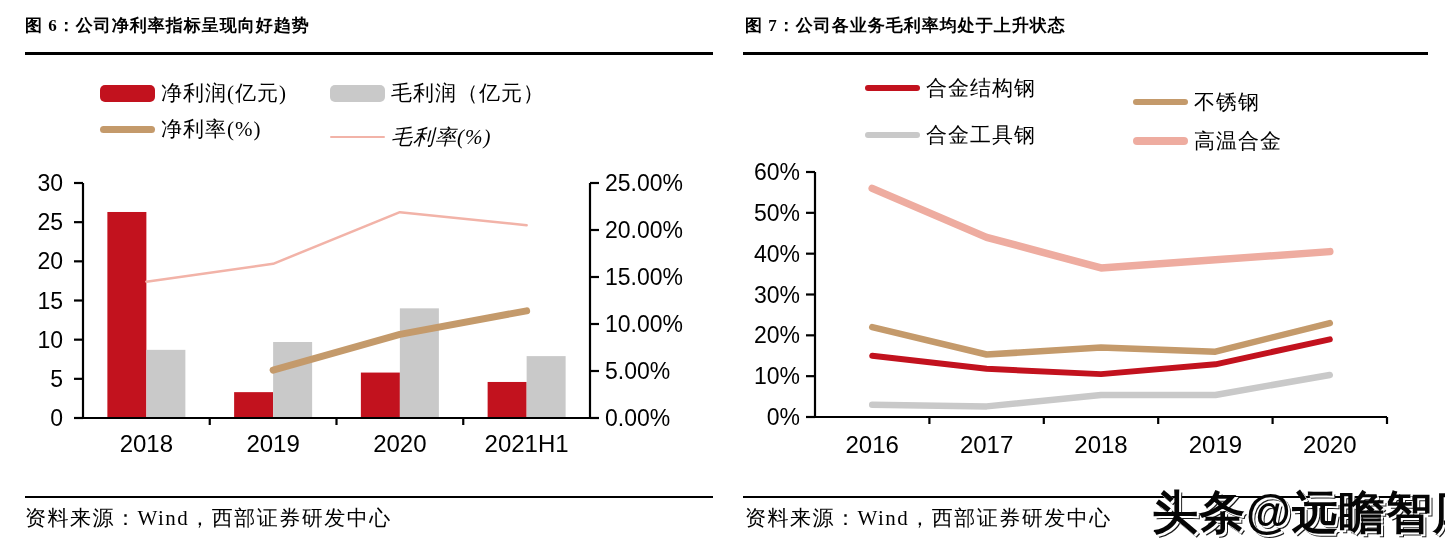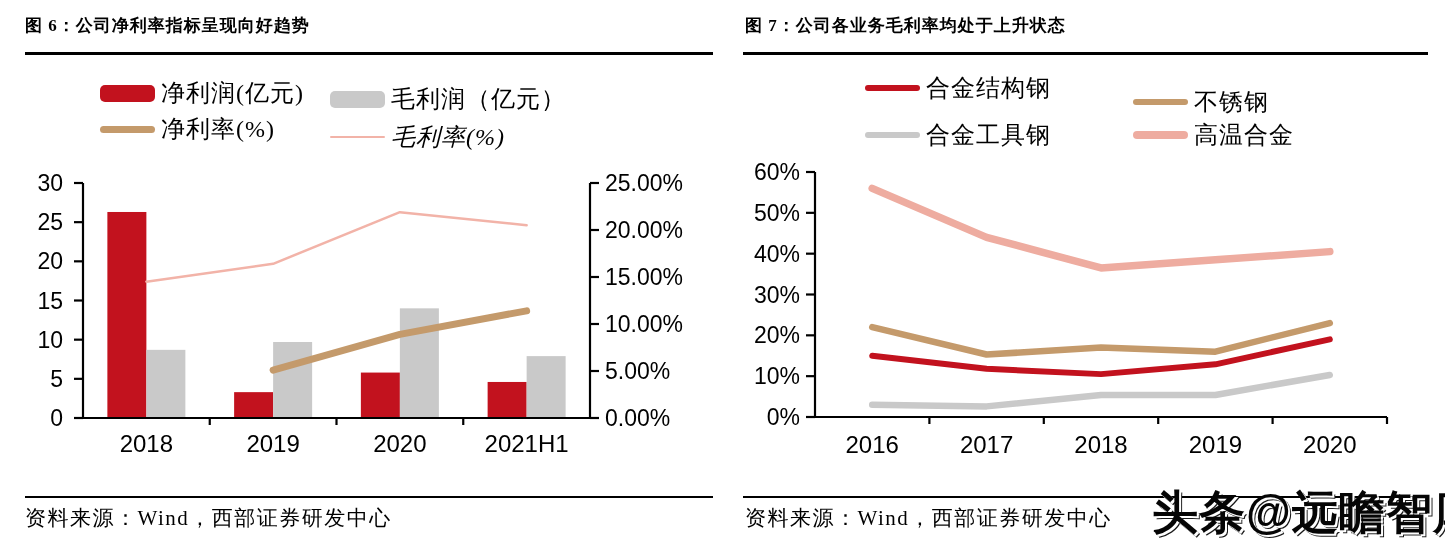--- a/index.html
+++ b/index.html
@@ -9,21 +9,21 @@
          font-weight:bold;font-size:17px;color:#000;letter-spacing:1px;white-space:nowrap;}
   .rule{position:absolute;background:#000;height:3px;}
   .rule.footer{height:2px;}
   .legend-item{position:absolute;display:flex;align-items:center;height:26px;gap:6px;}
   .swatch{display:inline-block;width:55px;flex:0 0 55px;background:#ccc;}
   .swatch.bar{height:17px;border-radius:5px;}
   .swatch.line-thick{height:7px;border-radius:4px;}
   .swatch.line-mid{height:6px;border-radius:3px;}
   .swatch.line-thin{height:2.5px;border-radius:1px;}
   .swatch.line-fat{height:8px;border-radius:4px;}
-  .legend-label{font-family:"Liberation Serif","DejaVu Serif",serif;font-size:24px;color:#000;
+  .legend-label{font-family:"Liberation Serif","DejaVu Serif",serif;font-size:21px;color:#000;
                 letter-spacing:1px;white-space:nowrap;}
   .chart-svg{position:absolute;}
   svg text{font-family:"Liberation Sans","DejaVu Sans",sans-serif;fill:#000;}
   .source{position:absolute;font-family:"Liberation Serif","DejaVu Serif",serif;font-size:21px;
           color:#000;letter-spacing:1.5px;white-space:nowrap;}
   .source .src-label{font-weight:normal;}
   .watermark{position:absolute;font-family:"Liberation Sans","DejaVu Sans",sans-serif;
              font-weight:800;font-size:46px;color:#050505;letter-spacing:1px;white-space:nowrap;
              text-shadow:2px 2px 0 #ffffff, 3px 3px 0 #1a1a1a;}
 </style>
@@ -32,21 +32,21 @@
 
 <div class="page">
 
   <h2 class="title" style="left:25px;top:14px;">图 6：公司净利率指标呈现向好趋势</h2>
   <div class="rule" style="left:25px;top:52px;width:688px;"></div>
 
   <div class="legend-item" style="left:100px;top:80px;">
     <span class="swatch bar" style="background: rgb(194, 18, 30);"></span>
     <span class="legend-label">净利润(亿元)</span>
   </div>
-  <div class="legend-item" style="left:330px;top:86px;">
+  <div class="legend-item" style="left:330px;top:80px;">
     <span class="swatch bar" style="background: rgb(201, 201, 201);"></span>
     <span class="legend-label">毛利润（亿元）</span>
   </div>
   <div class="legend-item" style="left:100px;top:116px;">
     <span class="swatch line-thick" style="background: rgb(196, 154, 107);"></span>
     <span class="legend-label">净利率(%)</span>
   </div>
   <div class="legend-item" style="left:330px;top:124px;font-style:italic;">
     <span class="swatch line-thin" style="background: rgb(242, 179, 168);"></span>
     <span class="legend-label">毛利率(%)</span>
@@ -114,21 +114,21 @@
     <span class="legend-label">合金结构钢</span>
   </div>
   <div class="legend-item" style="left:1133px;top:89px;">
     <span class="swatch line-mid" style="background: rgb(196, 154, 107);"></span>
     <span class="legend-label">不锈钢</span>
   </div>
   <div class="legend-item" style="left:865px;top:122px;">
     <span class="swatch line-mid" style="background: rgb(201, 201, 201);"></span>
     <span class="legend-label">合金工具钢</span>
   </div>
-  <div class="legend-item" style="left:1133px;top:122px;">
+  <div class="legend-item" style="left:1133px;top:128px;">
     <span class="swatch line-fat" style="background: rgb(238, 172, 160);"></span>
     <span class="legend-label">高温合金</span>
   </div>
 
   <svg id="chart2-svg" class="chart-svg" style="left:725px;top:150px;" width="720" height="330" viewBox="0 0 720 330">
       <polyline points="147.2,38.33333333333334 261.6,87.33333333333334 376,117.95833333333334 490.40000000000003,109.79166666666666 604.8000000000001,101.625" fill="none" stroke="#eeaca0" stroke-width="7.5" stroke-linecap="round" stroke-linejoin="round"></polyline>
       <polyline points="147.2,254.75 261.6,256.3833333333333 376,244.95 490.40000000000003,244.95 604.8000000000001,224.94166666666666" fill="none" stroke="#c9c9c9" stroke-width="6.5" stroke-linecap="round" stroke-linejoin="round"></polyline>
       <polyline points="147.2,177.16666666666669 261.6,204.525 376,197.58333333333331 490.40000000000003,201.66666666666669 604.8000000000001,173.08333333333331" fill="none" stroke="#c49a6b" stroke-width="6.5" stroke-linecap="round" stroke-linejoin="round"></polyline>
       <polyline points="147.2,205.75 261.6,218.81666666666666 376,224.125 490.40000000000003,214.325 604.8000000000001,189.41666666666669" fill="none" stroke="#c2121e" stroke-width="6" stroke-linecap="round" stroke-linejoin="round"></polyline>
       <line x1="90" y1="22" x2="90" y2="267" stroke="#000" stroke-width="2.2"></line>

